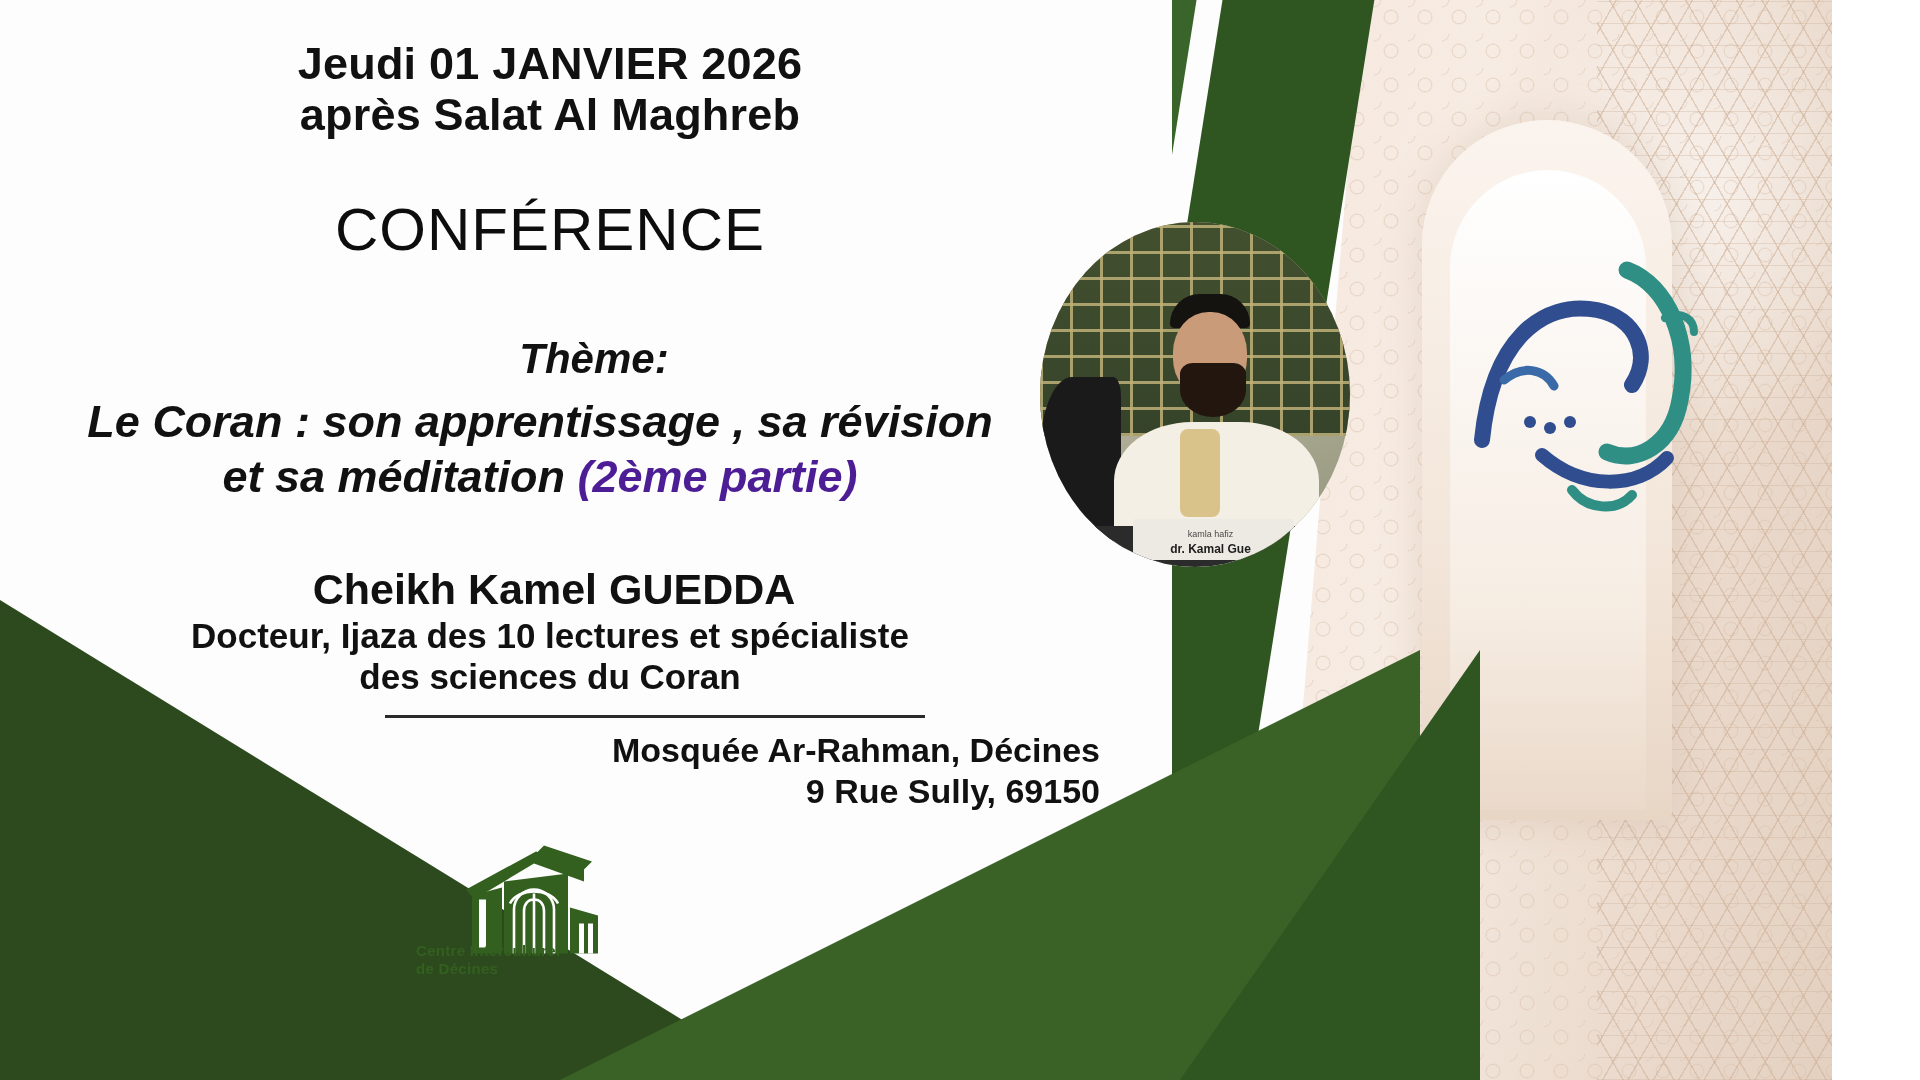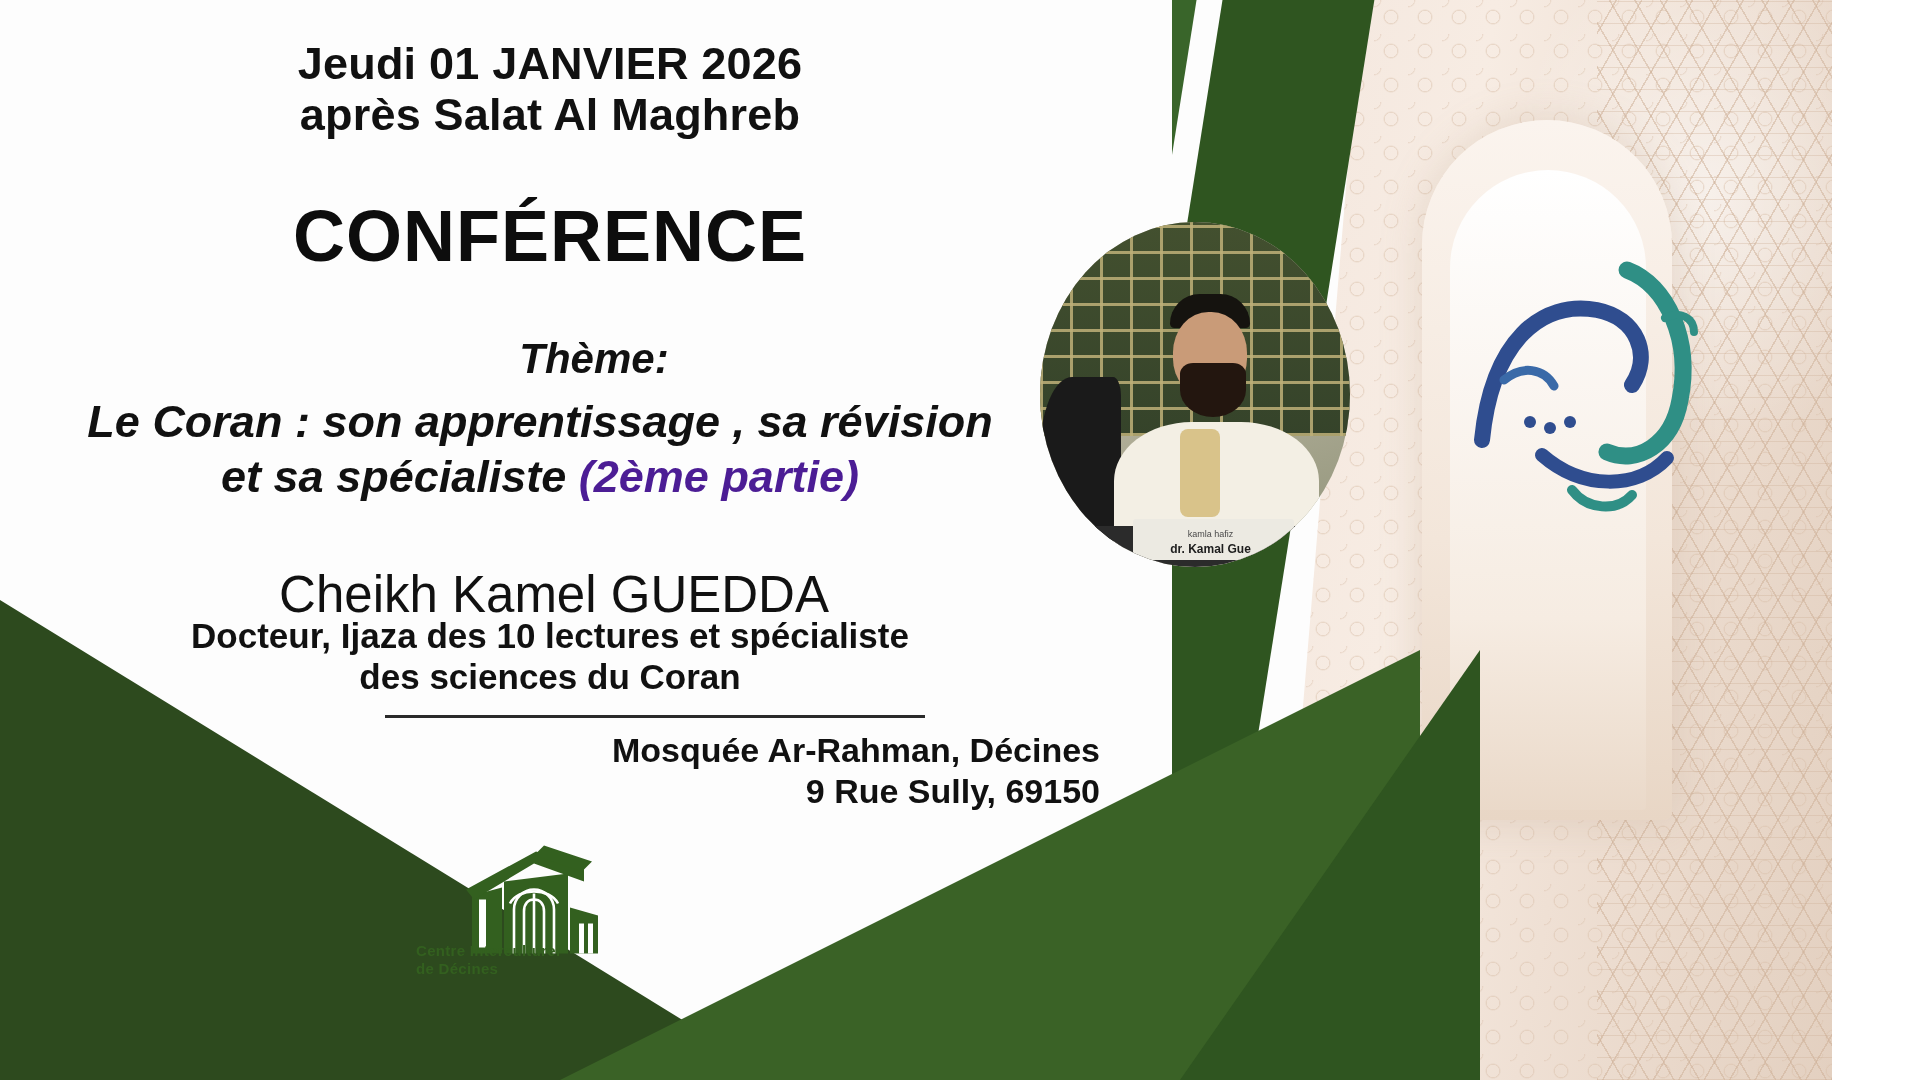--- a/index.html
+++ b/index.html
@@ -78,31 +78,31 @@
     clip-path: polygon(100% 0, 100% 100%, 0 100%);
   }
 
   
   .content{ position:absolute; left:0; top:0; width:1160px; height:1080px; text-align:center; }
 
   .date-block{ position:absolute; top:38px; left:0; width:1100px; text-align:center;
     font-weight:700; font-size:45px; line-height:1.14; color:#111; letter-spacing:.2px; }
 
   .conference{ position:absolute; top:195px; left:0; width:1100px; text-align:center;
-    font-weight:700; font-size:72px; letter-spacing:1px; color:#0d0d0d; }
+    font-weight:400; font-size:60px; letter-spacing:1px; color:#0d0d0d; }
 
   .theme-label{ position:absolute; top:335px; left:0; width:1100px; text-align:center;
     font-weight:700; font-style:italic; font-size:42px; color:#111;margin-left:44px; }
 
   .theme-lines{ position:absolute; top:395px; left:0; width:1080px; text-align:center;
     font-weight:700; font-style:italic; font-size:45px; line-height:1.22; color:#111; }
   .theme-lines .part2{ color:#4c1d95; }
 
   .speaker{ position:absolute; top:565px; left:0; width:1100px; text-align:center;
-    font-weight:400; font-size:51px; color:#111;padding-left:8px; }
+    font-weight:700; font-size:43px; color:#111;padding-left:8px; }
   .speaker-credentials{ position:absolute; top:615px; left:0; width:1100px; text-align:center;
     font-weight:700; font-size:35px; line-height:1.18; color:#111; }
 
   .rule{ position:absolute; top:715px; left:385px; width:540px; height:3px; background:#2a2a2a; }
 
   .venue{ position:absolute; top:730px; left:0; width:1100px; text-align:right;
     font-weight:700; font-size:34px; line-height:1.22; color:#111; }
 
   
   .speaker-photo{
@@ -176,21 +176,21 @@
       <div>après Salat Al Maghreb</div>
     </div>
 
     <div class="conference">CONFÉRENCE</div>
 
     <div class="theme-label">Thème:</div>
 
     <div class="theme-lines">
       <div>Le Coran : son apprentissage , sa révision</div>
       <div>
-        <span>et sa spécialiste </span><span class="part2">(2ème partie)</span>
+        <span>et sa méditation </span><span class="part2">(2ème partie)</span>
       </div>
     </div>
 
     <div class="speaker">Cheikh Kamel GUEDDA</div>
     <div class="speaker-credentials">
       <div>Docteur, Ijaza des 10 lectures et spécialiste</div>
       <div>des sciences du Coran</div>
     </div>
 
     <div class="rule"></div>

